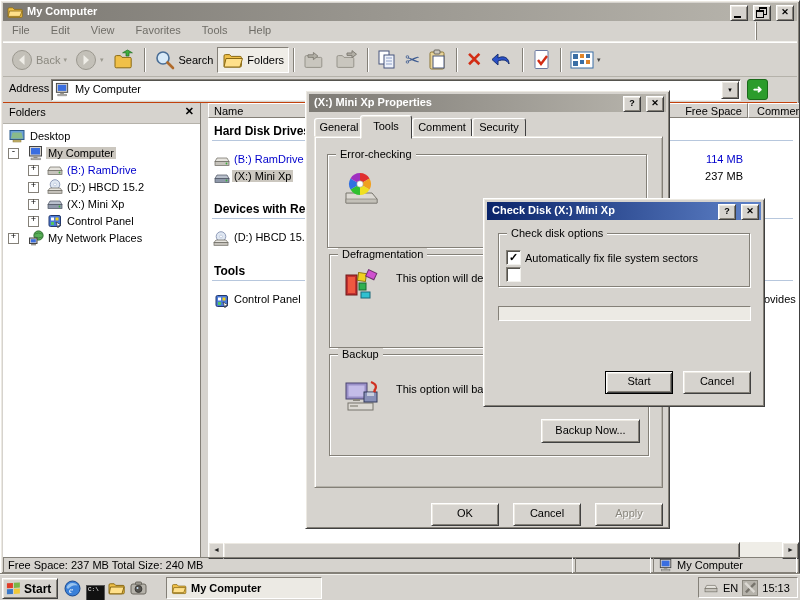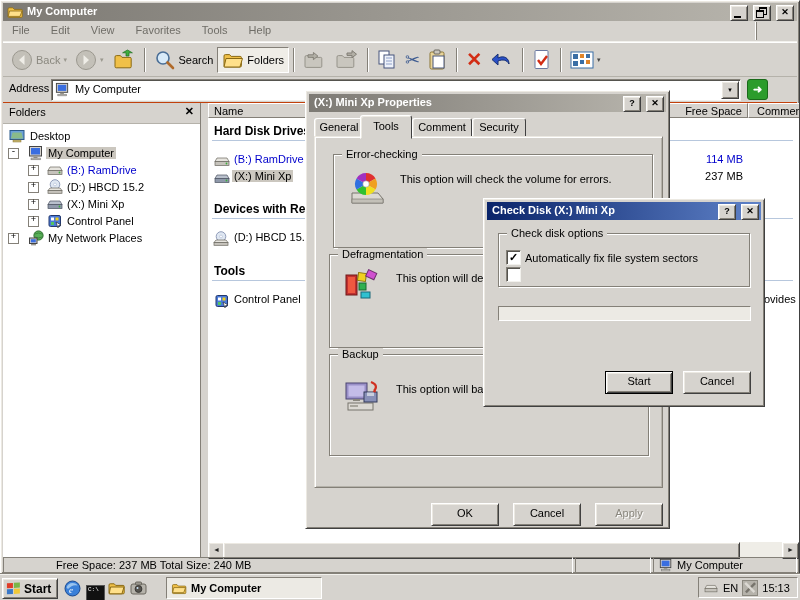--- a/index.html
+++ b/index.html
@@ -385,21 +385,21 @@
   </div>
 
   <div class="abs" style="left:207px;top:541px;width:591px;height:15px;background:#efede7;">
     <span class="scroll-btn btn" style="left:0;top:0;">◄</span>
     <span class="abs btn" style="left:15px;top:0;width:515px;height:15px;"></span>
     <span class="scroll-btn btn" style="right:0;top:0;">►</span>
   </div>
 
   <div class="abs" style="left:2px;top:556px;right:2px;height:16px;">
     <div class="abs sunkenpanel" style="left:0;top:0;width:568px;height:15px;">
-      <span class="abs" style="left:4px;top:1px;white-space:nowrap;margin-left:48px;">Free Space: 237 MB Total Size: 240 MB</span>
+      <span class="abs" style="left:4px;top:1px;white-space:nowrap;">Free Space: 237 MB Total Size: 240 MB</span>
     </div>
     <div class="abs sunkenpanel" style="left:572px;top:0;width:74px;height:15px;"></div>
     <div class="abs sunkenpanel" style="left:650px;top:0;right:0;height:15px;">
       <span class="abs" style="left:5px;top:0;">
           <svg width="14" height="14" viewBox="0 0 16 16">
             <rect x="1.5" y="1.5" width="12" height="9.5" fill="#d6d3ce" stroke="#444"></rect>
             <rect x="3" y="3" width="9" height="6.5" fill="#3a6ee0"></rect>
             <rect x="5.5" y="11.5" width="4" height="1.6" fill="#9a978e"></rect>
             <rect x="3" y="13" width="9.5" height="1.8" fill="#c6c3bc" stroke="#666" stroke-width="0.5"></rect>
           </svg>
@@ -418,38 +418,37 @@
     </span>
   </div>
 
   <span class="tab" style="left:8px;top:27px;width:48px;">General</span>
   <span class="tab active" style="left:54px;top:24px;width:50px;height:22px;line-height:20px;font-weight:normal;">Tools</span>
   <span class="tab" style="left:106px;top:27px;width:58px;">Comment</span>
   <span class="tab" style="left:166px;top:27px;width:52px;">Security</span>
 
   <div class="abs" style="left:8px;top:45px;width:347px;height:350px;border:1px solid;border-color:#ece9e2 #848078 #848078 #ece9e2;box-shadow:inset 1px 1px 0 #fff, inset -1px -1px 0 #b5b2aa;">
 
-    <div class="abs groupbox" style="left:18px;top:17px;width:318px;height:92px;">
+    <div class="abs groupbox" style="left:12px;top:17px;width:318px;height:92px;">
       <span class="grouplabel">Error-checking</span>
       <span class="abs" style="left:14px;top:14px;">
         <svg width="38" height="36" viewBox="0 0 38 36">
             <path d="M4 24 h26 l5 6 v4 H4 Z" fill="#dcd9d3" stroke="#77746c"></path>
             <rect x="4" y="30" width="31" height="4" fill="#c3c0b8" stroke="#77746c" stroke-width="0.6"></rect>
             <g>
               <path d="M18 15 L18 4 A11 11 0 0 1 27.5 9.5 Z" fill="#e03030"></path>
               <path d="M18 15 L27.5 9.5 A11 11 0 0 1 27.5 20.5 Z" fill="#f0a020"></path>
               <path d="M18 15 L27.5 20.5 A11 11 0 0 1 18 26 Z" fill="#f0e020"></path>
               <path d="M18 15 L18 26 A11 11 0 0 1 8.5 20.5 Z" fill="#30c030"></path>
               <path d="M18 15 L8.5 20.5 A11 11 0 0 1 8.5 9.5 Z" fill="#3070e0"></path>
               <path d="M18 15 L8.5 9.5 A11 11 0 0 1 18 4 Z" fill="#a030c0"></path>
               <circle cx="18" cy="15" r="3.2" fill="#fff" stroke="#888" stroke-width="0.5"></circle>
             </g>
           </svg>
       </span>
-      <span class="abs" style="left:66px;top:17px;width:240px;line-height:14px;">This option will check the volume for errors.</span>
     </div>
 
     <div class="abs groupbox" style="left:14px;top:117px;width:318px;height:92px;">
       <span class="grouplabel">Defragmentation</span>
       <span class="abs" style="left:14px;top:12px;">
         <svg width="36" height="34" viewBox="0 0 36 34">
             <rect x="2" y="8" width="11" height="20" fill="#c03030" stroke="#701818"></rect>
             <rect x="4" y="10" width="7" height="16" fill="#ee5840"></rect>
             <rect x="14" y="6" width="8" height="8" fill="#f0d020" stroke="#8a7410" transform="rotate(8 18 10)"></rect>
             <rect x="15" y="16" width="7" height="7" fill="#30b050" stroke="#186830"></rect>
@@ -469,20 +468,21 @@
             <rect x="9" y="20" width="7" height="2" fill="#8a877e"></rect>
             <rect x="4" y="24" width="25" height="7" fill="#dcd9d3" stroke="#77746c"></rect>
             <rect x="6" y="26" width="8" height="2" fill="#a8a59c"></rect>
             <rect x="20" y="13" width="13" height="10" fill="#8890b8" stroke="#333a5a"></rect>
             <rect x="23" y="13.5" width="7" height="3.5" fill="#c8cede"></rect>
             <path d="M27 3 q8 3 3 9" fill="none" stroke="#d03020" stroke-width="2.2"></path>
             <path d="M32 13.5 l-3.4 -0.6 2.6 -2.6 Z" fill="#d03020"></path>
           </svg>
       </span>
       <span class="abs" style="left:66px;top:28px;width:260px;white-space:nowrap;overflow:hidden;">This option will back up files on the volume.</span>
+      <span class="abs btn" style="left:211px;top:64px;width:97px;height:22px;line-height:20px;">Backup Now...</span>
     </div>
   </div>
 
   <span class="abs btn" style="left:125px;top:412px;width:66px;height:21px;line-height:19px;">OK</span>
   <span class="abs btn" style="left:207px;top:412px;width:66px;height:21px;line-height:19px;">Cancel</span>
   <span class="abs btn" style="left:289px;top:412px;width:66px;height:21px;line-height:19px;color:#8a877e;text-shadow:1px 1px 0 #fff;">Apply</span>
 </div>
 
 <div class="abs raised" style="left:483px;top:198px;width:280px;height:207px;z-index:20;">
   <div class="abs titlebar-active" style="left:3px;top:3px;right:3px;height:18px;">

